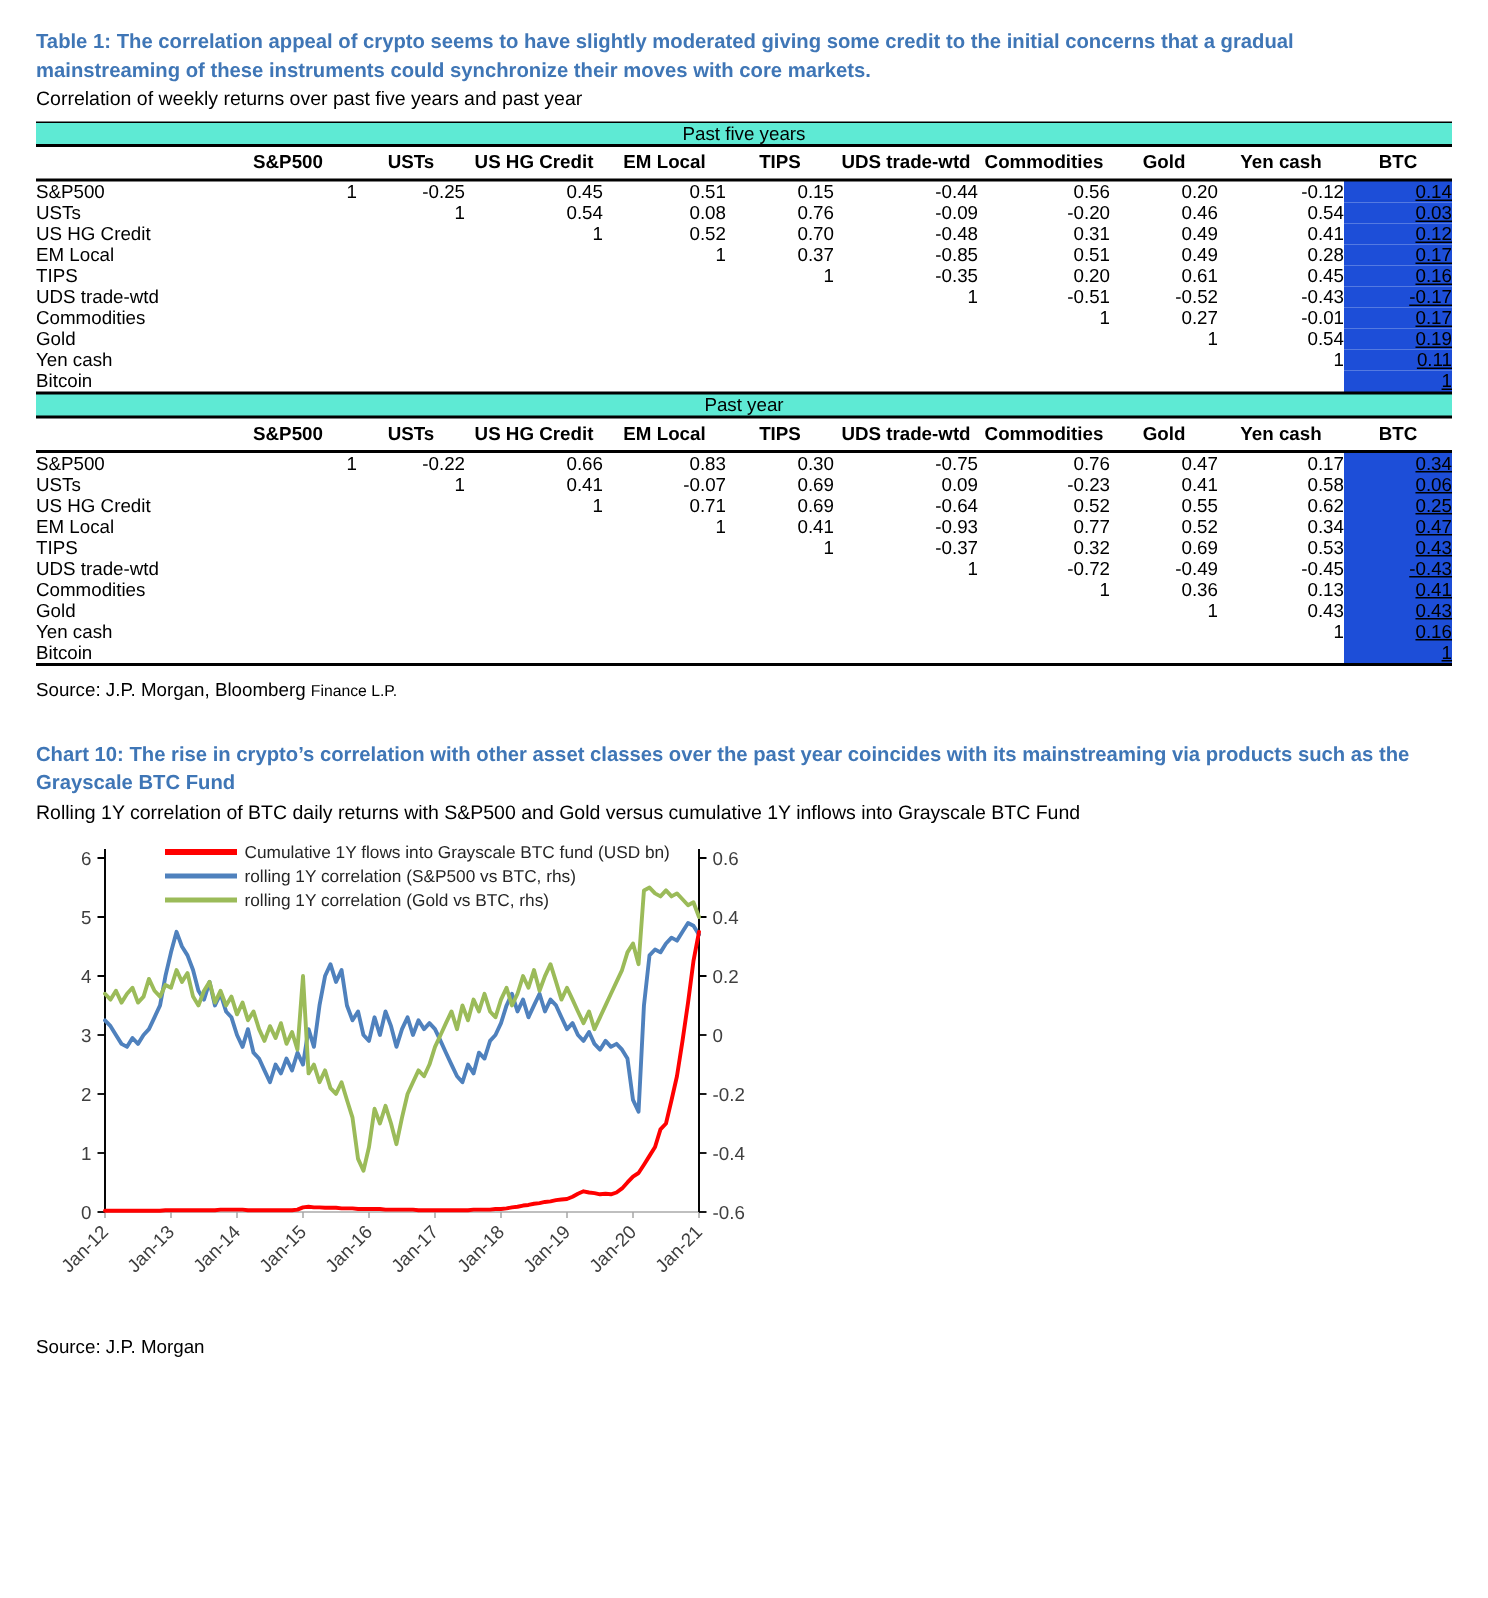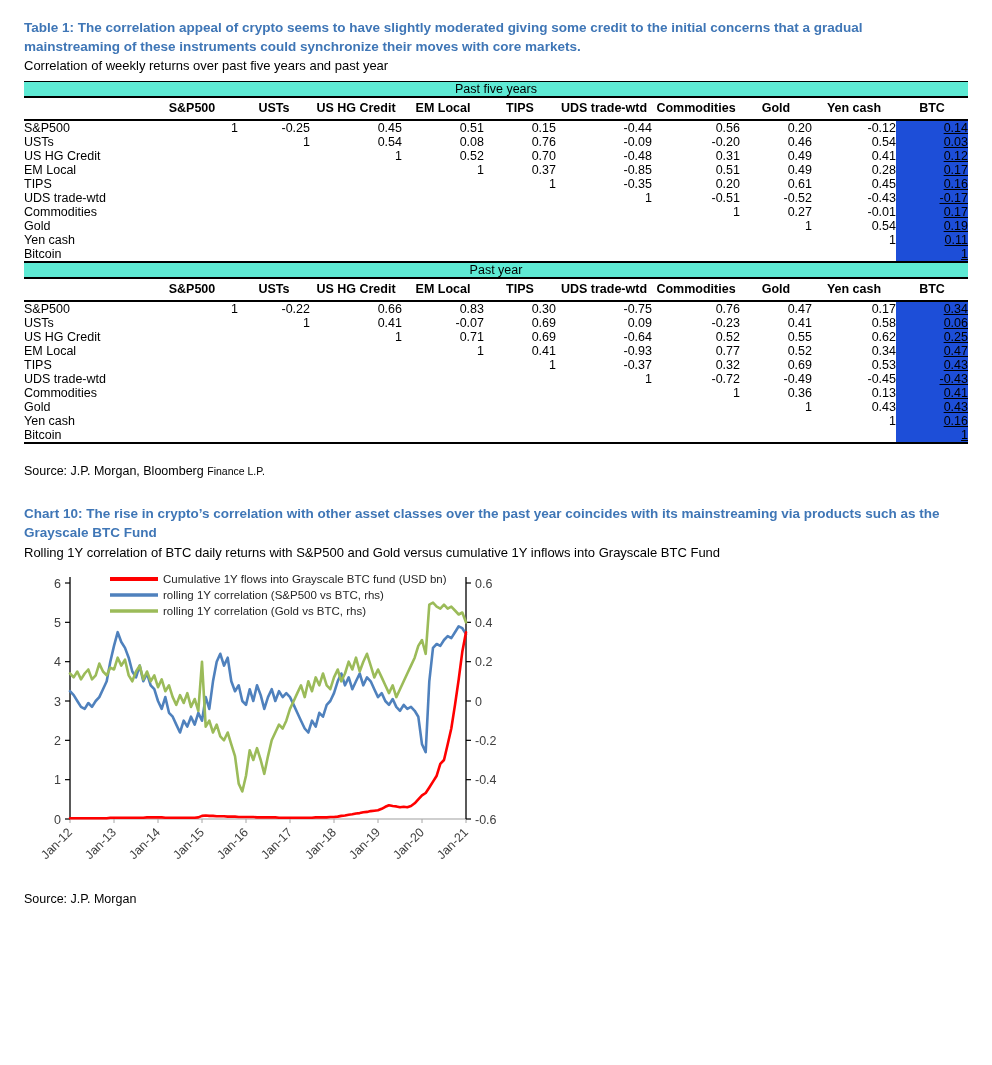--- a/index.html
+++ b/index.html
@@ -24,21 +24,21 @@
   }
   tr.head th {
     font-weight:bold; text-align:center; padding:3px 2px 4px 2px;
     border-bottom:2px solid #000; white-space:nowrap;
   }
   tr.head th.first { text-align:left; }
   td.rowlabel { font-weight:bold; text-align:left; padding:3.5px 2px 3.5px 2px; white-space:nowrap; }
   td.val { text-align:right; padding:3.5px 16px 3.5px 2px; white-space:nowrap; }
   td.btc-col { background:#1d4ed8;text-decoration:underline; }
   tr.lastrow td { border-bottom:2.5px solid #000; }
-  .src { font-size:12.5px; margin-top:20px; }
+  .src { font-size:12.5px; margin-top:9px; }
   .src small { font-size:10.5px; }
   .chart-block { margin-top:26px; }
   #chart-svg { display:block; margin-top:4px; }
   .ax-txt { font-size:12.5px; fill:#3f3f3f; }
   .leg-txt { font-size:11.5px; fill:#262626; }
 </style>
 </head>
 <body>
 
 <div class="page">
@@ -419,16 +419,16 @@
         <polyline points="46.0,124.2 49.7,128.1 53.3,134.0 57.0,139.9 60.7,141.9 64.3,136.0 68.0,139.9 71.7,134.0 75.3,130.1 79.0,122.2 82.7,114.3 86.3,94.7 90.0,78.9 93.7,65.2 97.3,75.0 101.0,80.9 104.7,90.7 108.3,104.5 112.0,110.4 115.7,98.6 119.3,114.3 123.0,106.5 126.7,118.3 130.3,122.2 134.0,134.0 137.7,141.9 141.3,130.1 145.0,145.8 148.7,149.7 152.3,157.6 156.0,165.5 159.7,153.7 163.3,159.6 167.0,149.7 170.7,157.6 174.3,145.8 178.0,153.7 181.7,130.1 185.3,141.9 189.0,114.3 192.7,94.7 196.3,86.8 200.0,98.6 203.7,90.7 207.3,114.3 211.0,124.2 214.7,118.3 218.3,134.0 222.0,137.9 225.7,122.2 229.3,134.0 233.0,118.3 236.7,128.1 240.3,141.9 244.0,130.1 247.7,122.2 251.3,134.0 255.0,124.2 258.7,130.1 262.3,126.1 266.0,130.1 269.7,137.9 273.3,145.8 277.0,153.7 280.7,161.5 284.3,165.5 288.0,153.7 291.7,159.6 295.3,145.8 299.0,149.7 302.7,137.9 306.3,134.0 310.0,126.1 313.7,114.3 317.3,106.5 321.0,118.3 324.7,110.4 328.3,122.2 332.0,114.3 335.7,106.5 339.3,118.3 343.0,110.4 346.7,114.3 350.3,122.2 354.0,130.1 357.7,126.1 361.3,134.0 365.0,137.9 368.7,132.0 372.3,139.9 376.0,143.8 379.7,137.9 383.3,141.9 387.0,139.9 390.7,143.8 394.3,149.7 398.0,177.3 401.7,185.1 405.3,114.3 409.0,80.9 412.7,77.0 416.3,78.9 420.0,73.0 423.7,69.1 427.3,71.1 431.0,65.2 434.7,59.3 438.3,61.2 442.0,67.1" fill="none" stroke="#4f81bd" stroke-width="2.6" stroke-linejoin="round" stroke-linecap="round"></polyline>
         <polyline points="46.0,106.5 49.7,110.4 53.3,104.5 57.0,112.4 60.7,106.5 64.3,102.5 68.0,112.4 71.7,108.4 75.3,96.6 79.0,104.5 82.7,108.4 86.3,100.6 90.0,102.5 93.7,90.7 97.3,98.6 101.0,92.7 104.7,108.4 108.3,114.3 112.0,104.5 115.7,98.6 119.3,112.4 123.0,104.5 126.7,114.3 130.3,108.4 134.0,120.2 137.7,112.4 141.3,124.2 145.0,118.3 148.7,130.1 152.3,137.9 156.0,128.1 159.7,136.0 163.3,126.1 167.0,139.9 170.7,132.0 174.3,143.8 178.0,94.7 181.7,159.6 185.3,153.7 189.0,165.5 192.7,157.6 196.3,169.4 200.0,173.3 203.7,165.5 207.3,177.3 211.0,189.1 214.7,216.6 218.3,224.5 222.0,208.7 225.7,183.2 229.3,193.0 233.0,181.2 236.7,193.0 240.3,206.8 244.0,189.1 247.7,173.3 251.3,165.5 255.0,157.6 258.7,161.5 262.3,153.7 266.0,141.9 269.7,134.0 273.3,126.1 277.0,118.3 280.7,130.1 284.3,114.3 288.0,124.2 291.7,110.4 295.3,118.3 299.0,106.5 302.7,118.3 306.3,122.2 310.0,110.4 313.7,102.5 317.3,114.3 321.0,106.5 324.7,94.7 328.3,102.5 332.0,90.7 335.7,104.5 339.3,94.7 343.0,86.8 346.7,98.6 350.3,110.4 354.0,102.5 357.7,110.4 361.3,118.3 365.0,126.1 368.7,118.3 372.3,130.1 376.0,122.2 379.7,114.3 383.3,106.5 387.0,98.6 390.7,90.7 394.3,78.9 398.0,73.0 401.7,86.8 405.3,37.6 409.0,35.7 412.7,39.6 416.3,41.6 420.0,37.6 423.7,41.6 427.3,39.6 431.0,43.5 434.7,47.5 438.3,45.5 442.0,55.3" fill="none" stroke="#9bbb59" stroke-width="2.6" stroke-linejoin="round" stroke-linecap="round"></polyline>
         <polyline points="46.0,251.2 49.7,251.2 53.3,251.2 57.0,251.2 60.7,251.2 64.3,251.2 68.0,251.2 71.7,251.2 75.3,251.2 79.0,251.2 82.7,251.2 86.3,250.8 90.0,250.8 93.7,250.8 97.3,250.8 101.0,250.8 104.7,250.8 108.3,250.8 112.0,250.8 115.7,250.8 119.3,250.8 123.0,250.4 126.7,250.4 130.3,250.4 134.0,250.4 137.7,250.4 141.3,250.8 145.0,250.8 148.7,250.8 152.3,250.8 156.0,250.8 159.7,250.8 163.3,250.8 167.0,250.8 170.7,250.8 174.3,250.4 178.0,248.9 181.7,248.5 185.3,248.9 189.0,248.9 192.7,249.2 196.3,249.2 200.0,249.2 203.7,249.6 207.3,249.6 211.0,249.6 214.7,250.0 218.3,250.0 222.0,250.0 225.7,250.0 229.3,250.0 233.0,250.4 236.7,250.4 240.3,250.4 244.0,250.4 247.7,250.4 251.3,250.4 255.0,250.8 258.7,250.8 262.3,250.8 266.0,250.8 269.7,250.8 273.3,250.8 277.0,250.8 280.7,250.8 284.3,250.8 288.0,250.8 291.7,250.4 295.3,250.4 299.0,250.4 302.7,250.4 306.3,250.0 310.0,250.0 313.7,249.6 317.3,248.9 321.0,248.5 324.7,247.7 328.3,247.3 332.0,246.5 335.7,246.1 339.3,245.3 343.0,244.9 346.7,244.1 350.3,243.7 354.0,243.3 357.7,241.8 361.3,239.8 365.0,238.2 368.7,239.0 372.3,239.4 376.0,240.2 379.7,239.8 383.3,240.2 387.0,239.0 390.7,236.3 394.3,232.3 398.0,228.4 401.7,226.0 405.3,220.5 409.0,214.6 412.7,208.7 416.3,196.9 420.0,193.0 423.7,177.3 427.3,161.5 431.0,137.9 434.7,112.4 438.3,84.8 442.0,65.2" fill="none" stroke="#ff0000" stroke-width="2.6" stroke-linejoin="round" stroke-linecap="round"></polyline>
         <line x1="86" y1="12" x2="134" y2="12" stroke="#ff0000" stroke-width="4"></line>
         <text x="139" y="16" text-anchor="start" class="leg-txt">Cumulative 1Y flows into Grayscale BTC fund (USD bn)</text>
         <line x1="86" y1="28" x2="134" y2="28" stroke="#4f81bd" stroke-width="3.4"></line>
         <text x="139" y="32" text-anchor="start" class="leg-txt">rolling 1Y correlation (S&amp;P500 vs BTC, rhs)</text>
         <line x1="86" y1="44" x2="134" y2="44" stroke="#9bbb59" stroke-width="3.4"></line>
         <text x="139" y="48" text-anchor="start" class="leg-txt">rolling 1Y correlation (Gold vs BTC, rhs)</text>
       </svg>
-    <div class="src" style="margin-top:20px">Source: J.P. Morgan</div>
+    <div class="src" style="margin-top:30px">Source: J.P. Morgan</div>
   </div>
 
 </div>
 
 </body></html>

